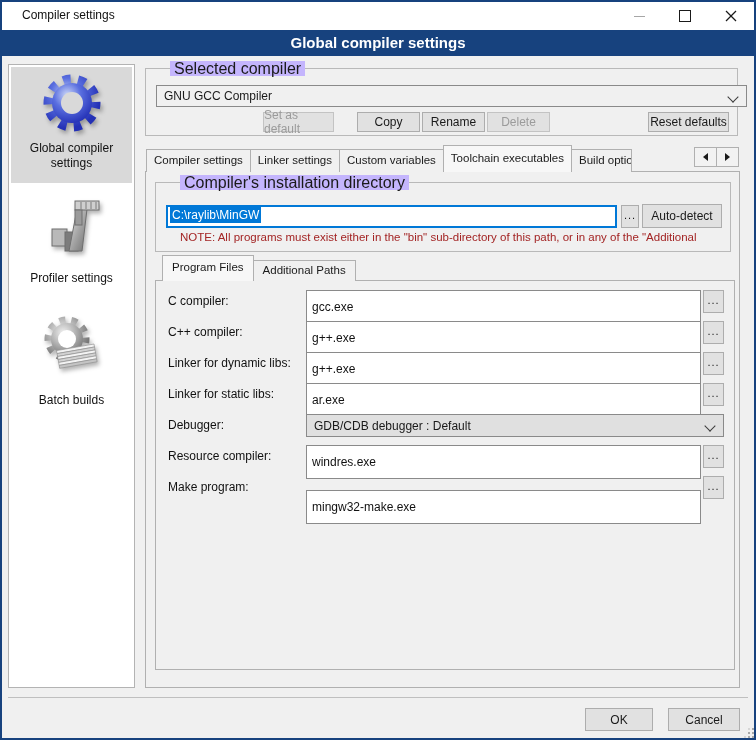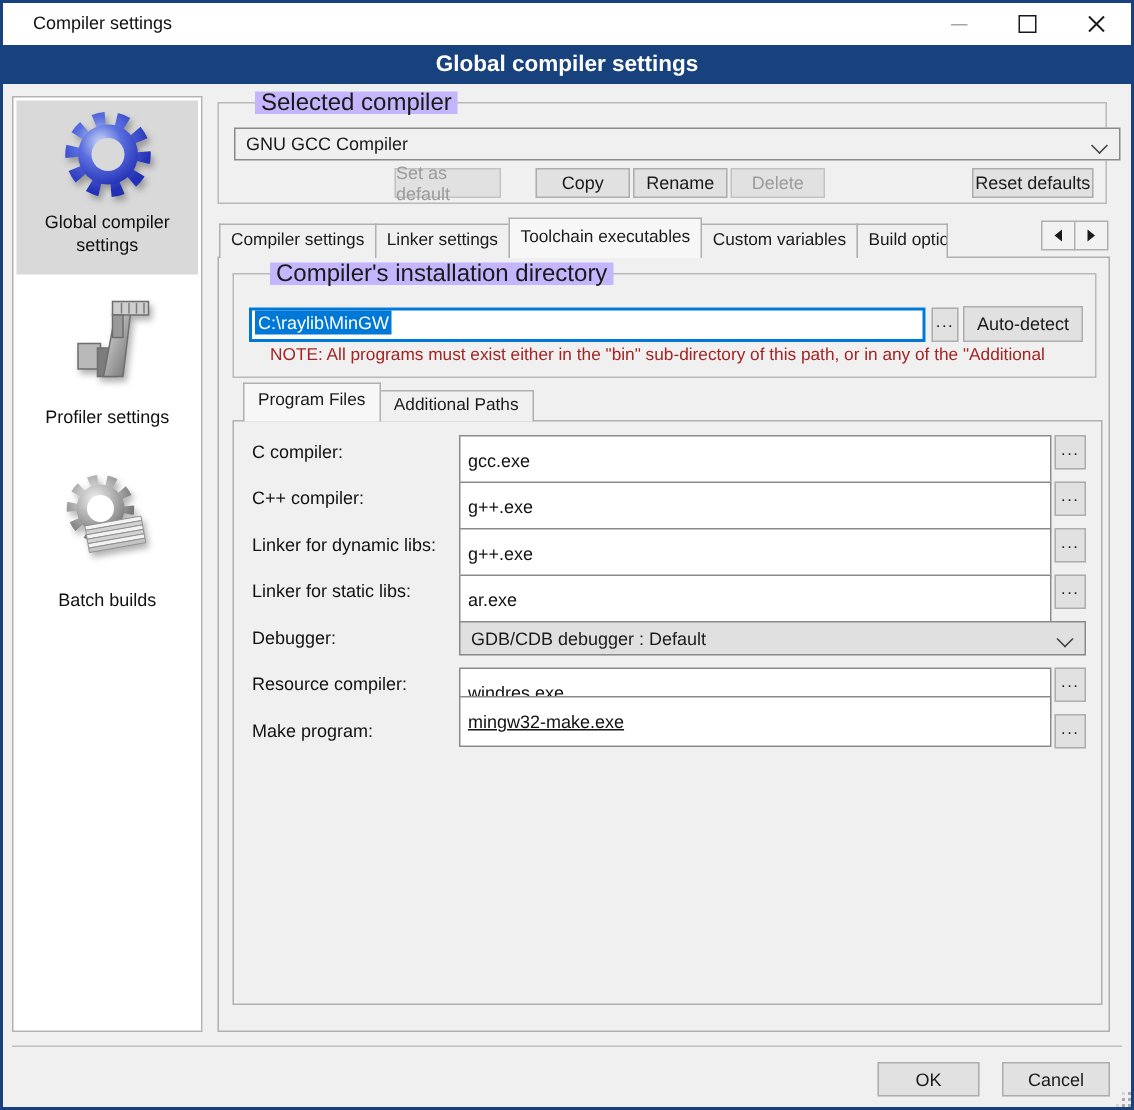--- a/index.html
+++ b/index.html
@@ -184,22 +184,22 @@
       <span>Delete</span>
     </div>
     <div class="abs btn" style="right:8px;top:43px;width:81px;height:20px;">
       <span>Reset defaults</span>
     </div>
   </div>
 
   <div class="abs mtab-row">
     <div class="mtab"><span>Compiler settings</span></div>
     <div class="mtab"><span>Linker settings</span></div>
+    <div class="mtab"><span>Custom variables</span></div>
     <div class="mtab active"><span>Toolchain executables</span></div>
-    <div class="mtab"><span>Custom variables</span></div>
     <div class="mtab clip"><span>Build options</span></div>
   </div>
   <div class="abs tab-arrows">
     <div class="tab-arrow">
         <span class="tri-l"></span>
       </div>
     <div class="tab-arrow">
         <span class="tri-r"></span>
       </div>
   </div>
@@ -256,21 +256,21 @@
       <span class="chev"></span>
     </div>
 
     <div class="frow-label" style="top:168px;">Resource compiler:</div>
     <input class="abs txt" style="left: 150px; top: 164px; width: 395px; height: 23px;" value="windres.exe">
     <div class="abs btn browse" style="left:547px;top:164px;width:21px;height:23px;">
         <span>...</span>
       </div>
 
     <div class="frow-label" style="top:199px;">Make program:</div>
-    <input class="abs txt" style="left: 150px; top: 183px; width: 395px; height: 23px; text-decoration: underline;" value="mingw32-make.exe">
+    <input class="abs txt" style="left: 150px; top: 209px; width: 395px; height: 23px;" value="mingw32-make.exe">
     <div class="abs btn browse" style="left:547px;top:195px;width:21px;height:23px;">
         <span>...</span>
       </div>
   </div>
 
   <div class="abs footer-sep"></div>
   <div class="abs btn" style="left:585px;top:708px;width:68px;height:23px;">
     <span>OK</span>
   </div>
   <div class="abs btn" style="left:668px;top:708px;width:72px;height:23px;">

